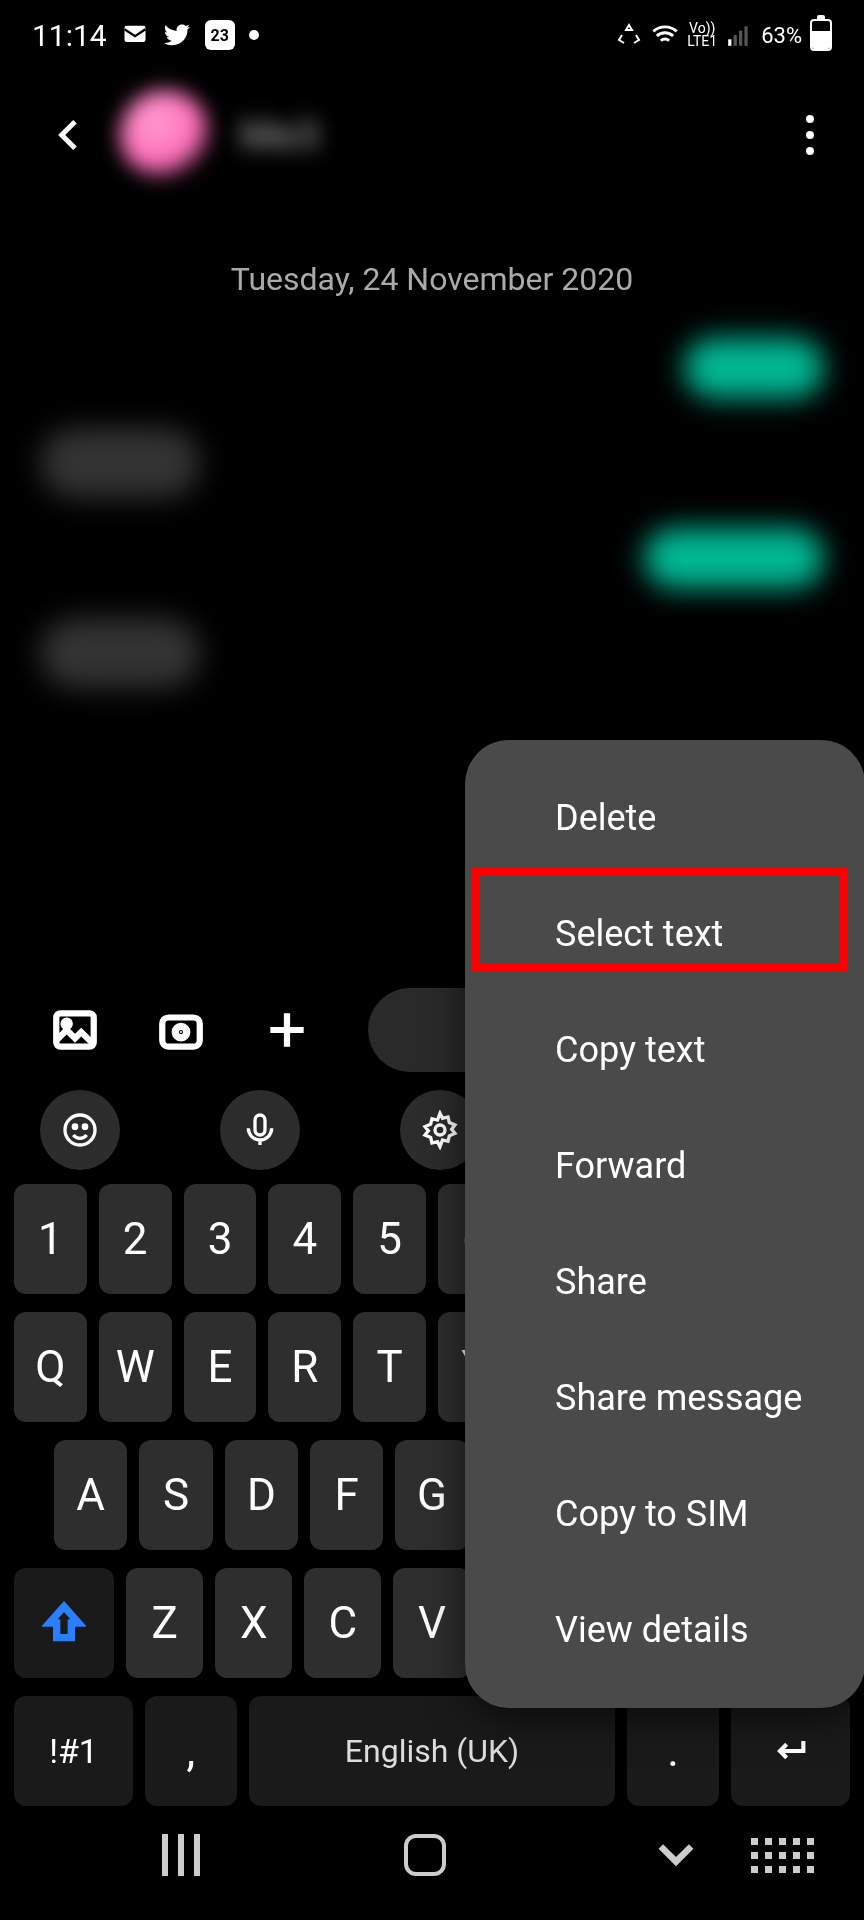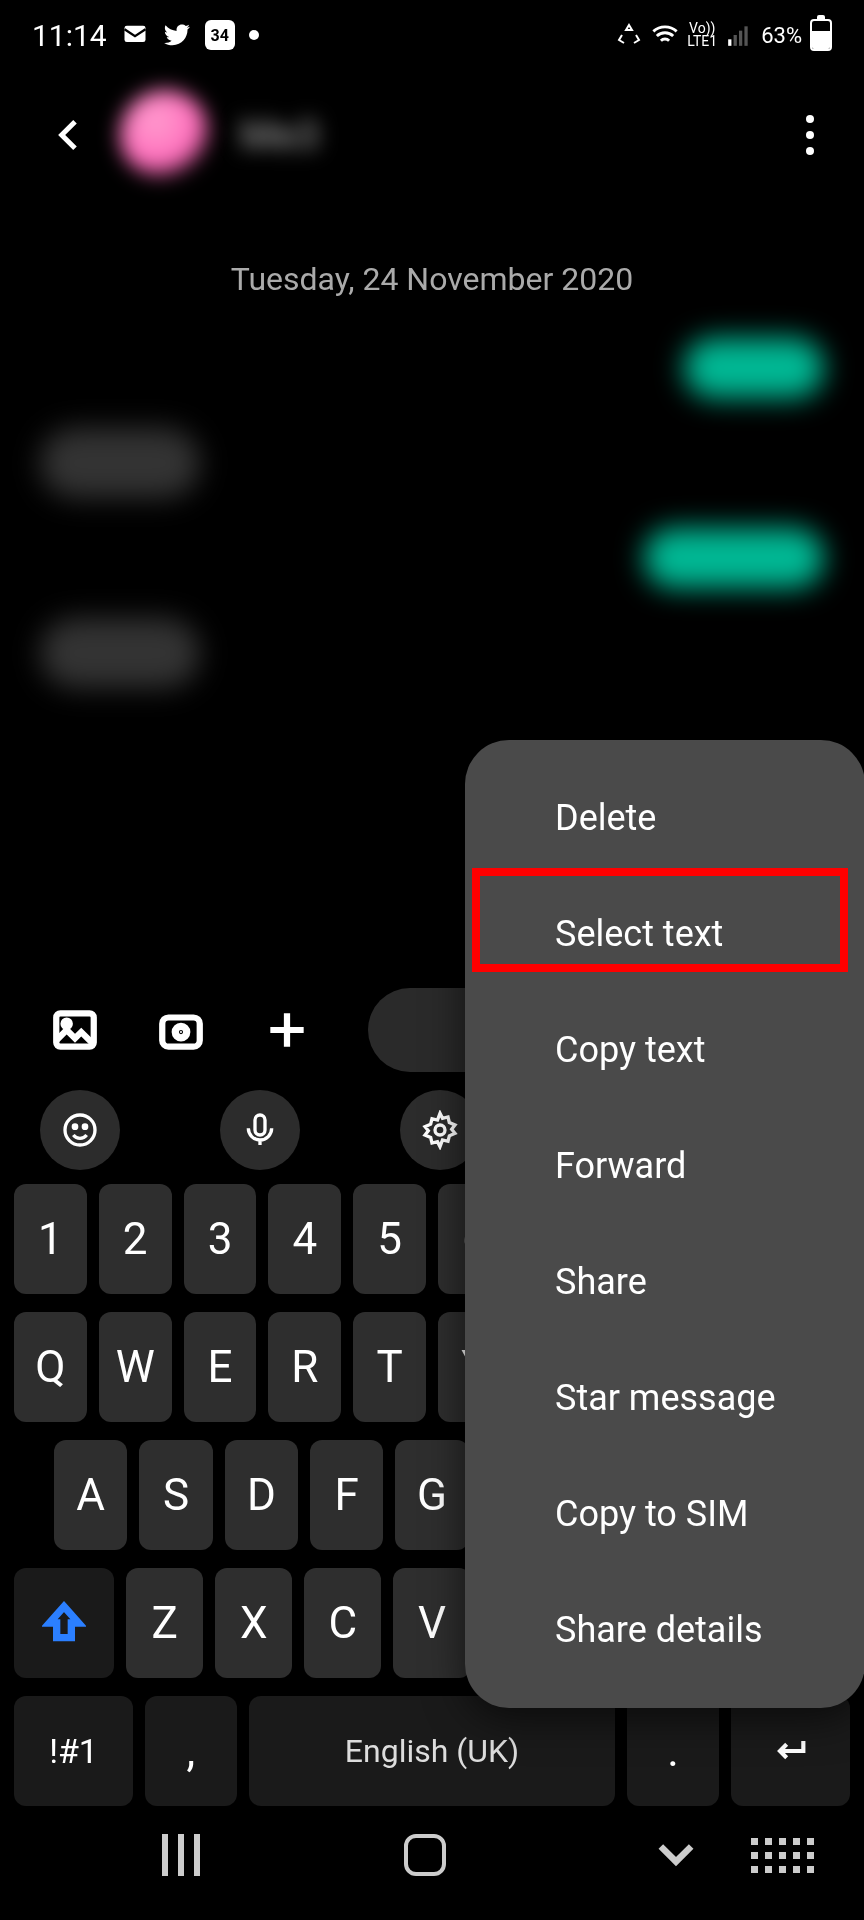--- a/index.html
+++ b/index.html
@@ -80,21 +80,21 @@
       <svg viewBox="0 0 24 24" width="28" height="28" fill="#fff">
           <rect x="3" y="4" width="18" height="14" rx="2"></rect>
           <path d="M3 7l9 6 9-6" stroke="#000" stroke-width="2" fill="none"></path>
         </svg>
     </span>
     <span class="status-icon">
       <svg viewBox="0 0 24 24" width="30" height="30" fill="#fff">
           <path d="M23 4.9c-.8.4-1.7.6-2.6.8.9-.6 1.7-1.5 2-2.5-.9.5-1.9.9-2.9 1.1C18.6 3.4 17.4 3 16.1 3c-2.5 0-4.5 2-4.5 4.5 0 .4 0 .7.1 1C7.9 8.3 4.5 6.5 2.2 3.7c-.4.7-.6 1.5-.6 2.3 0 1.6.8 3 2 3.8-.7 0-1.4-.2-2-.6v.1c0 2.2 1.6 4 3.6 4.4-.4.1-.8.2-1.2.2-.3 0-.6 0-.8-.1.6 1.8 2.2 3.1 4.2 3.1-1.5 1.2-3.5 1.9-5.6 1.9H1c2 1.3 4.4 2 7 2 8.4 0 13-7 13-13v-.6c.9-.6 1.7-1.5 2-2.3z"></path>
         </svg>
     </span>
-    <span class="calendar-badge">34</span>
+    <span class="calendar-badge">23</span>
     <span class="dot"></span>
   </div>
   <div class="status-right">
     <span class="status-icon">
       <svg viewBox="0 0 24 24" width="24" height="24" fill="none" stroke="#fff" stroke-width="2">
           <path d="M12 2l3 5h-6zM5 12l-3 5 5 3M19 12l3 5-5 3"></path>
         </svg>
     </span>
     <span class="status-icon">
       <svg viewBox="0 0 24 24" width="30" height="30" fill="none" stroke="#fff" stroke-width="2.5">
@@ -260,23 +260,23 @@
     </div>
   </div>
 </div>
 
 <div class="context-menu">
   <div class="menu-item">Delete</div>
   <div class="menu-item">Select text</div>
   <div class="menu-item">Copy text</div>
   <div class="menu-item">Forward</div>
   <div class="menu-item">Share</div>
-  <div class="menu-item">Star message</div>
+  <div class="menu-item">Share message</div>
   <div class="menu-item">Copy to SIM</div>
-  <div class="menu-item">Share details</div>
+  <div class="menu-item">View details</div>
 </div>
 <div class="highlight-box" style="top:868px; left:472px; width:376px; height:104px;"></div>
 
 <div class="nav-bar">
   <div class="nav-item recents">
       <span></span>
       <span></span>
       <span></span>
     </div>
   <div class="nav-item home-sq"></div>

